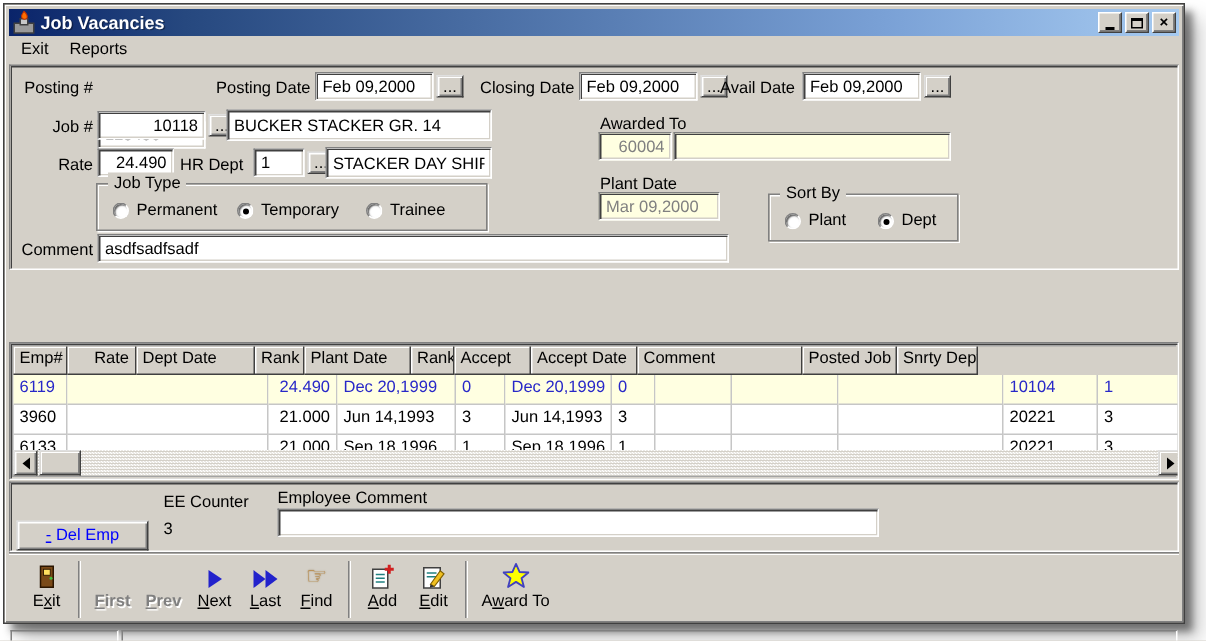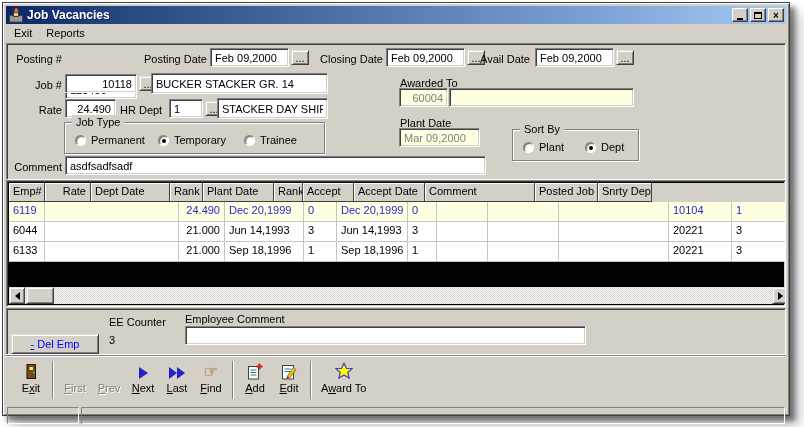--- a/index.html
+++ b/index.html
@@ -35,21 +35,21 @@
   
   .menubar { height:19px; display:flex; align-items:center; padding-left:1px; }
   .menu-item { padding:2px 7px 3px 7px; }
   
   .sunken-frame {
     border:1px solid; border-color:#808080 #ffffff #ffffff #808080;
     box-shadow: inset 1px 1px 0 #404040, inset -1px -1px 0 #d4d0c8;
   }
   .panel { position:relative; width:100%;padding-left:45px; }
   .panel-form  { height:137px; }
-  .panel-table { height:127px; background:#000000; overflow:hidden; }
+  .panel-table { height:92px; background:#a3a3a3; overflow:hidden;margin-top:48px; }
   .panel-footer{ height:47px; margin-top:1px; }
   .toolbar     { height:50px; border-top:1px solid #808080; box-shadow: inset 0 1px 0 #ffffff; display:flex; align-items:flex-start; padding:5px 0 0 8px; }
   .statusbar   { height:21px; display:flex; gap:2px; padding:2px 1px 1px 1px; }
   
   .lbl { position:absolute; height:14px; line-height:14px; white-space:nowrap; }
   .lbl.r { text-align:right; }
   .tfield {
     position:absolute; height:19px; background:#fff; color:#000;
     border:1px solid; border-color:#808080 #ffffff #ffffff #808080;
     box-shadow: inset 1px 1px 0 #404040, inset -1px -1px 0 #d4d0c8;
@@ -107,21 +107,21 @@
   .tri-l { width:0; height:0; border:4px solid transparent; border-right:5px solid #000; margin-left:-4px; }
   .tri-r { width:0; height:0; border:4px solid transparent; border-left:5px solid #000; margin-right:-4px; }
   .sb-fill { flex:1; }
   
   .blue-btn { position:absolute; width:88px; height:20px; color:#0000ff; text-align:center; }
   .acc { text-decoration:underline; }
   
   .tb-item { display:flex; flex-direction:column; align-items:center; padding:0 5px; min-width:34px; cursor:default; }
   .tb-icon { height:19px; display:flex; align-items:flex-end; justify-content:center; }
   .tb-label { margin-top:2px; white-space:nowrap; }
-  .tb-item.disabled .tb-label { color:#808080; text-shadow:1px 1px 0 #ffffff; }
+  .tb-item.disabled .tb-label { color:#808080; text-shadow:1px 1px 0 #ffffff;font-weight:bold; }
   .tb-sep { width:2px; height:38px; margin:0 4px; border-left:1px solid #808080; border-right:1px solid #ffffff; }
   .hand-glyph { font-size:16px; line-height:16px; color:#c09050; text-shadow:0 0 1px #7a5a20; }
   
   .status-cell {
     border:1px solid; border-color:#808080 #ffffff #ffffff #808080;
     height:17px; padding:1px 4px; overflow:hidden; white-space:nowrap;
   }
   .status-cell.small { width:72px; flex:none; }
   .status-cell.big { flex:1; }
 </style>
@@ -242,21 +242,21 @@
           <div class="gcell" style="width: 33px;">0</div>
           <div class="gcell" style="width: 71px;">Dec 20,1999</div>
           <div class="gcell" style="width: 29px;">0</div>
           <div class="gcell" style="width: 51px;"></div>
           <div class="gcell" style="width: 71px;"></div>
           <div class="gcell" style="width: 110px;"></div>
           <div class="gcell" style="width: 63px;">10104</div>
           <div class="gcell" style="width: 54px;">1</div>
         </div>
         <div class="grid-row ">
-          <div class="gcell" style="width: 36px;">6044</div>
+          <div class="gcell" style="width: 36px;">3960</div>
           <div class="gcell" style="width: 134px;"></div>
           <div class="gcell num" style="width: 46px;">21.000</div>
           <div class="gcell" style="width: 79px;">Jun 14,1993</div>
           <div class="gcell" style="width: 33px;">3</div>
           <div class="gcell" style="width: 71px;">Jun 14,1993</div>
           <div class="gcell" style="width: 29px;">3</div>
           <div class="gcell" style="width: 51px;"></div>
           <div class="gcell" style="width: 71px;"></div>
           <div class="gcell" style="width: 110px;"></div>
           <div class="gcell" style="width: 63px;">20221</div>

